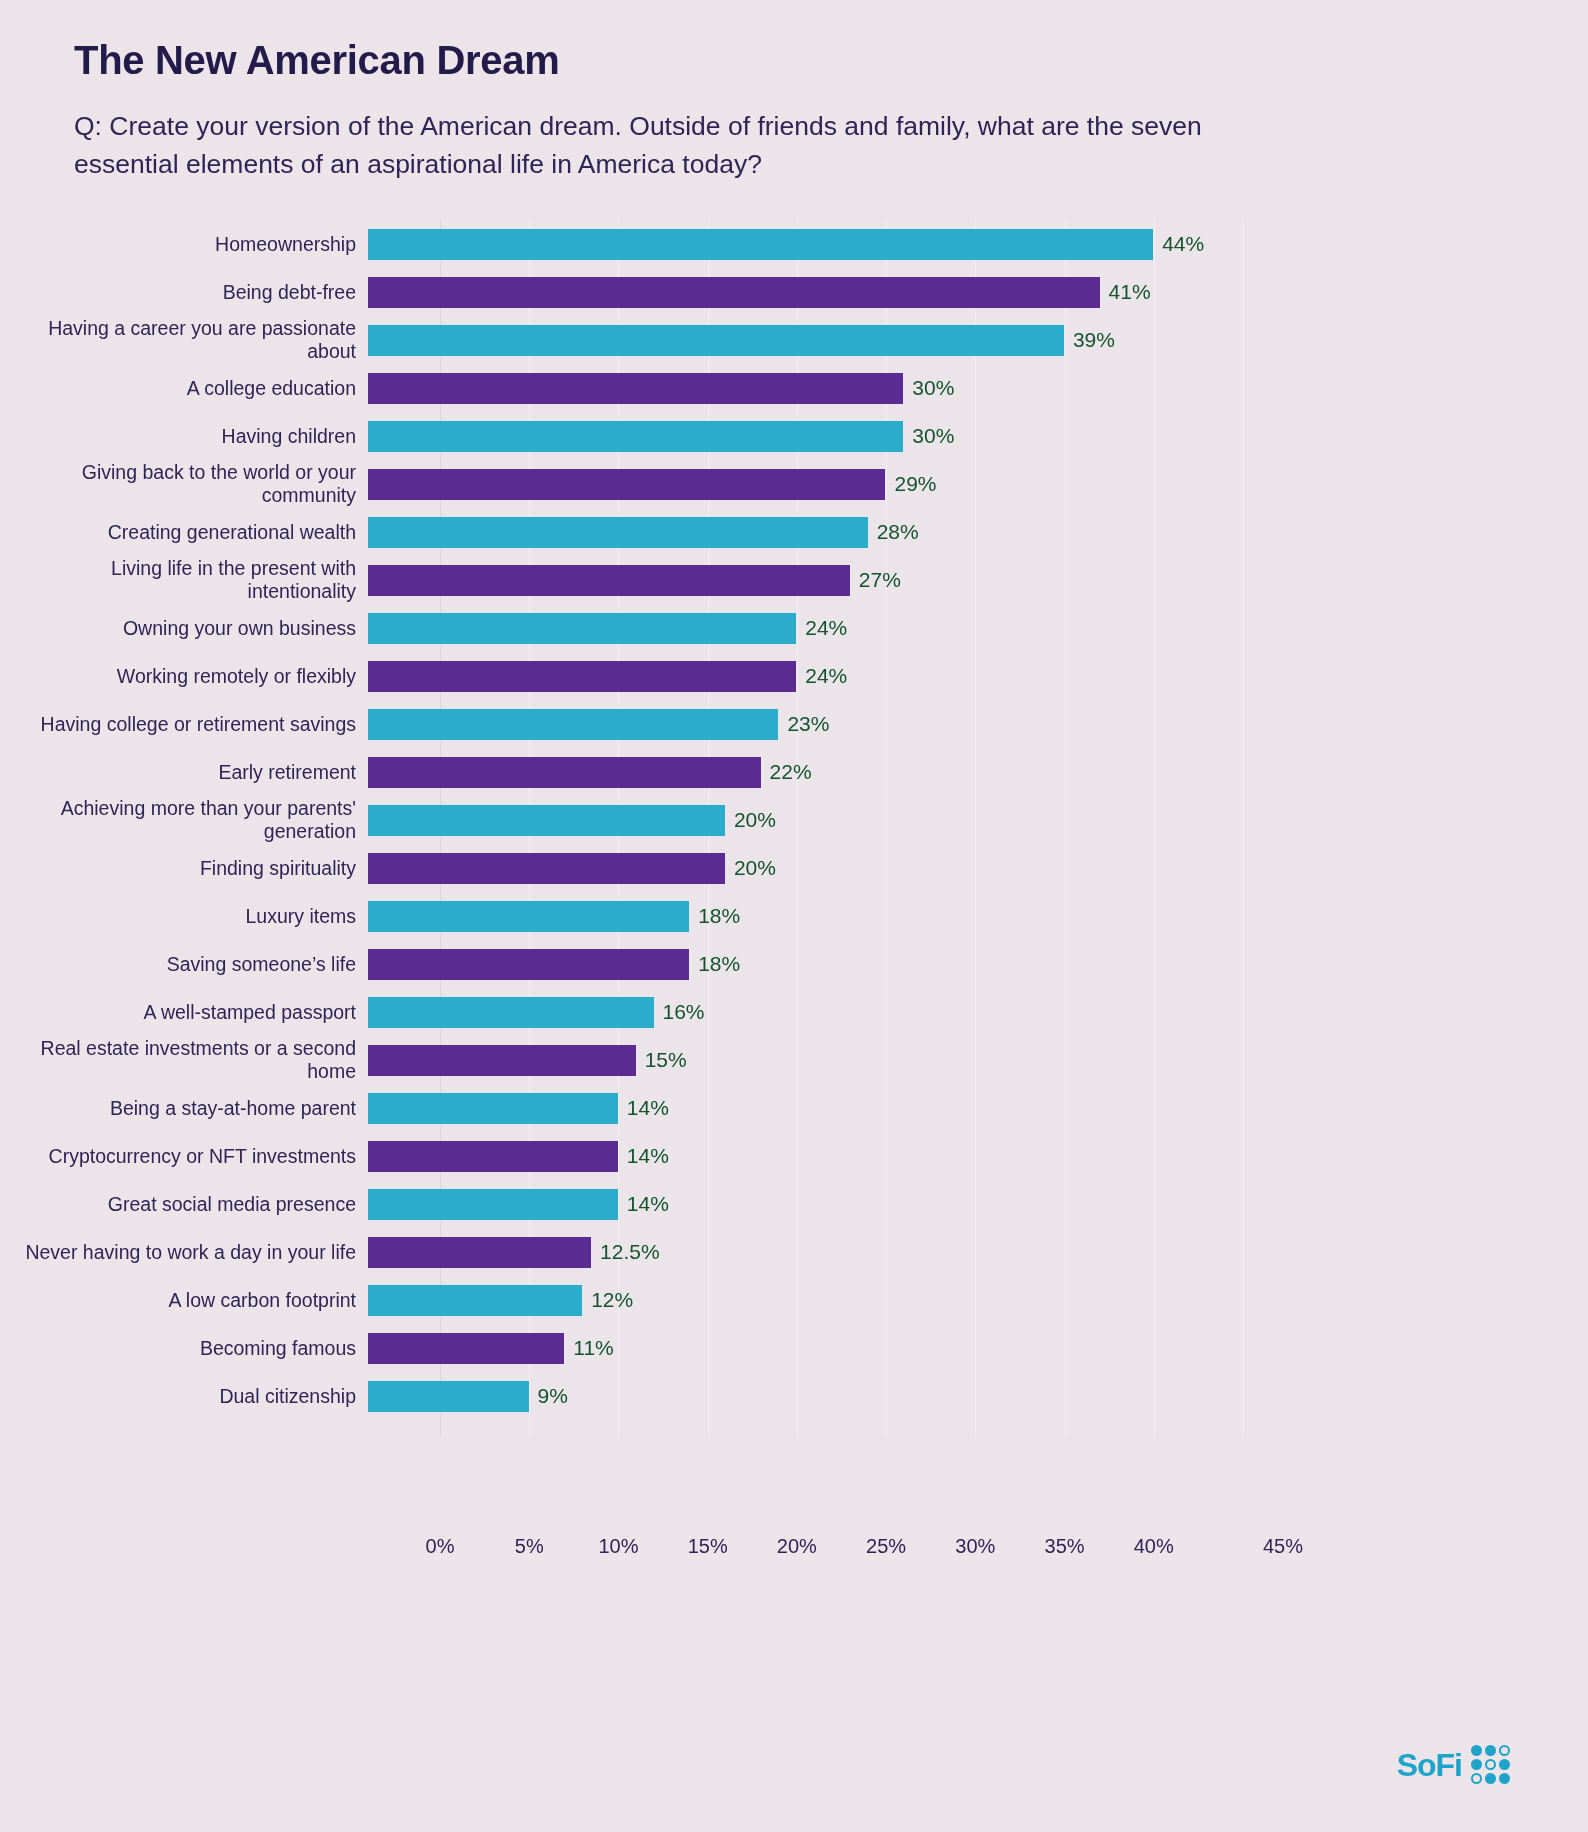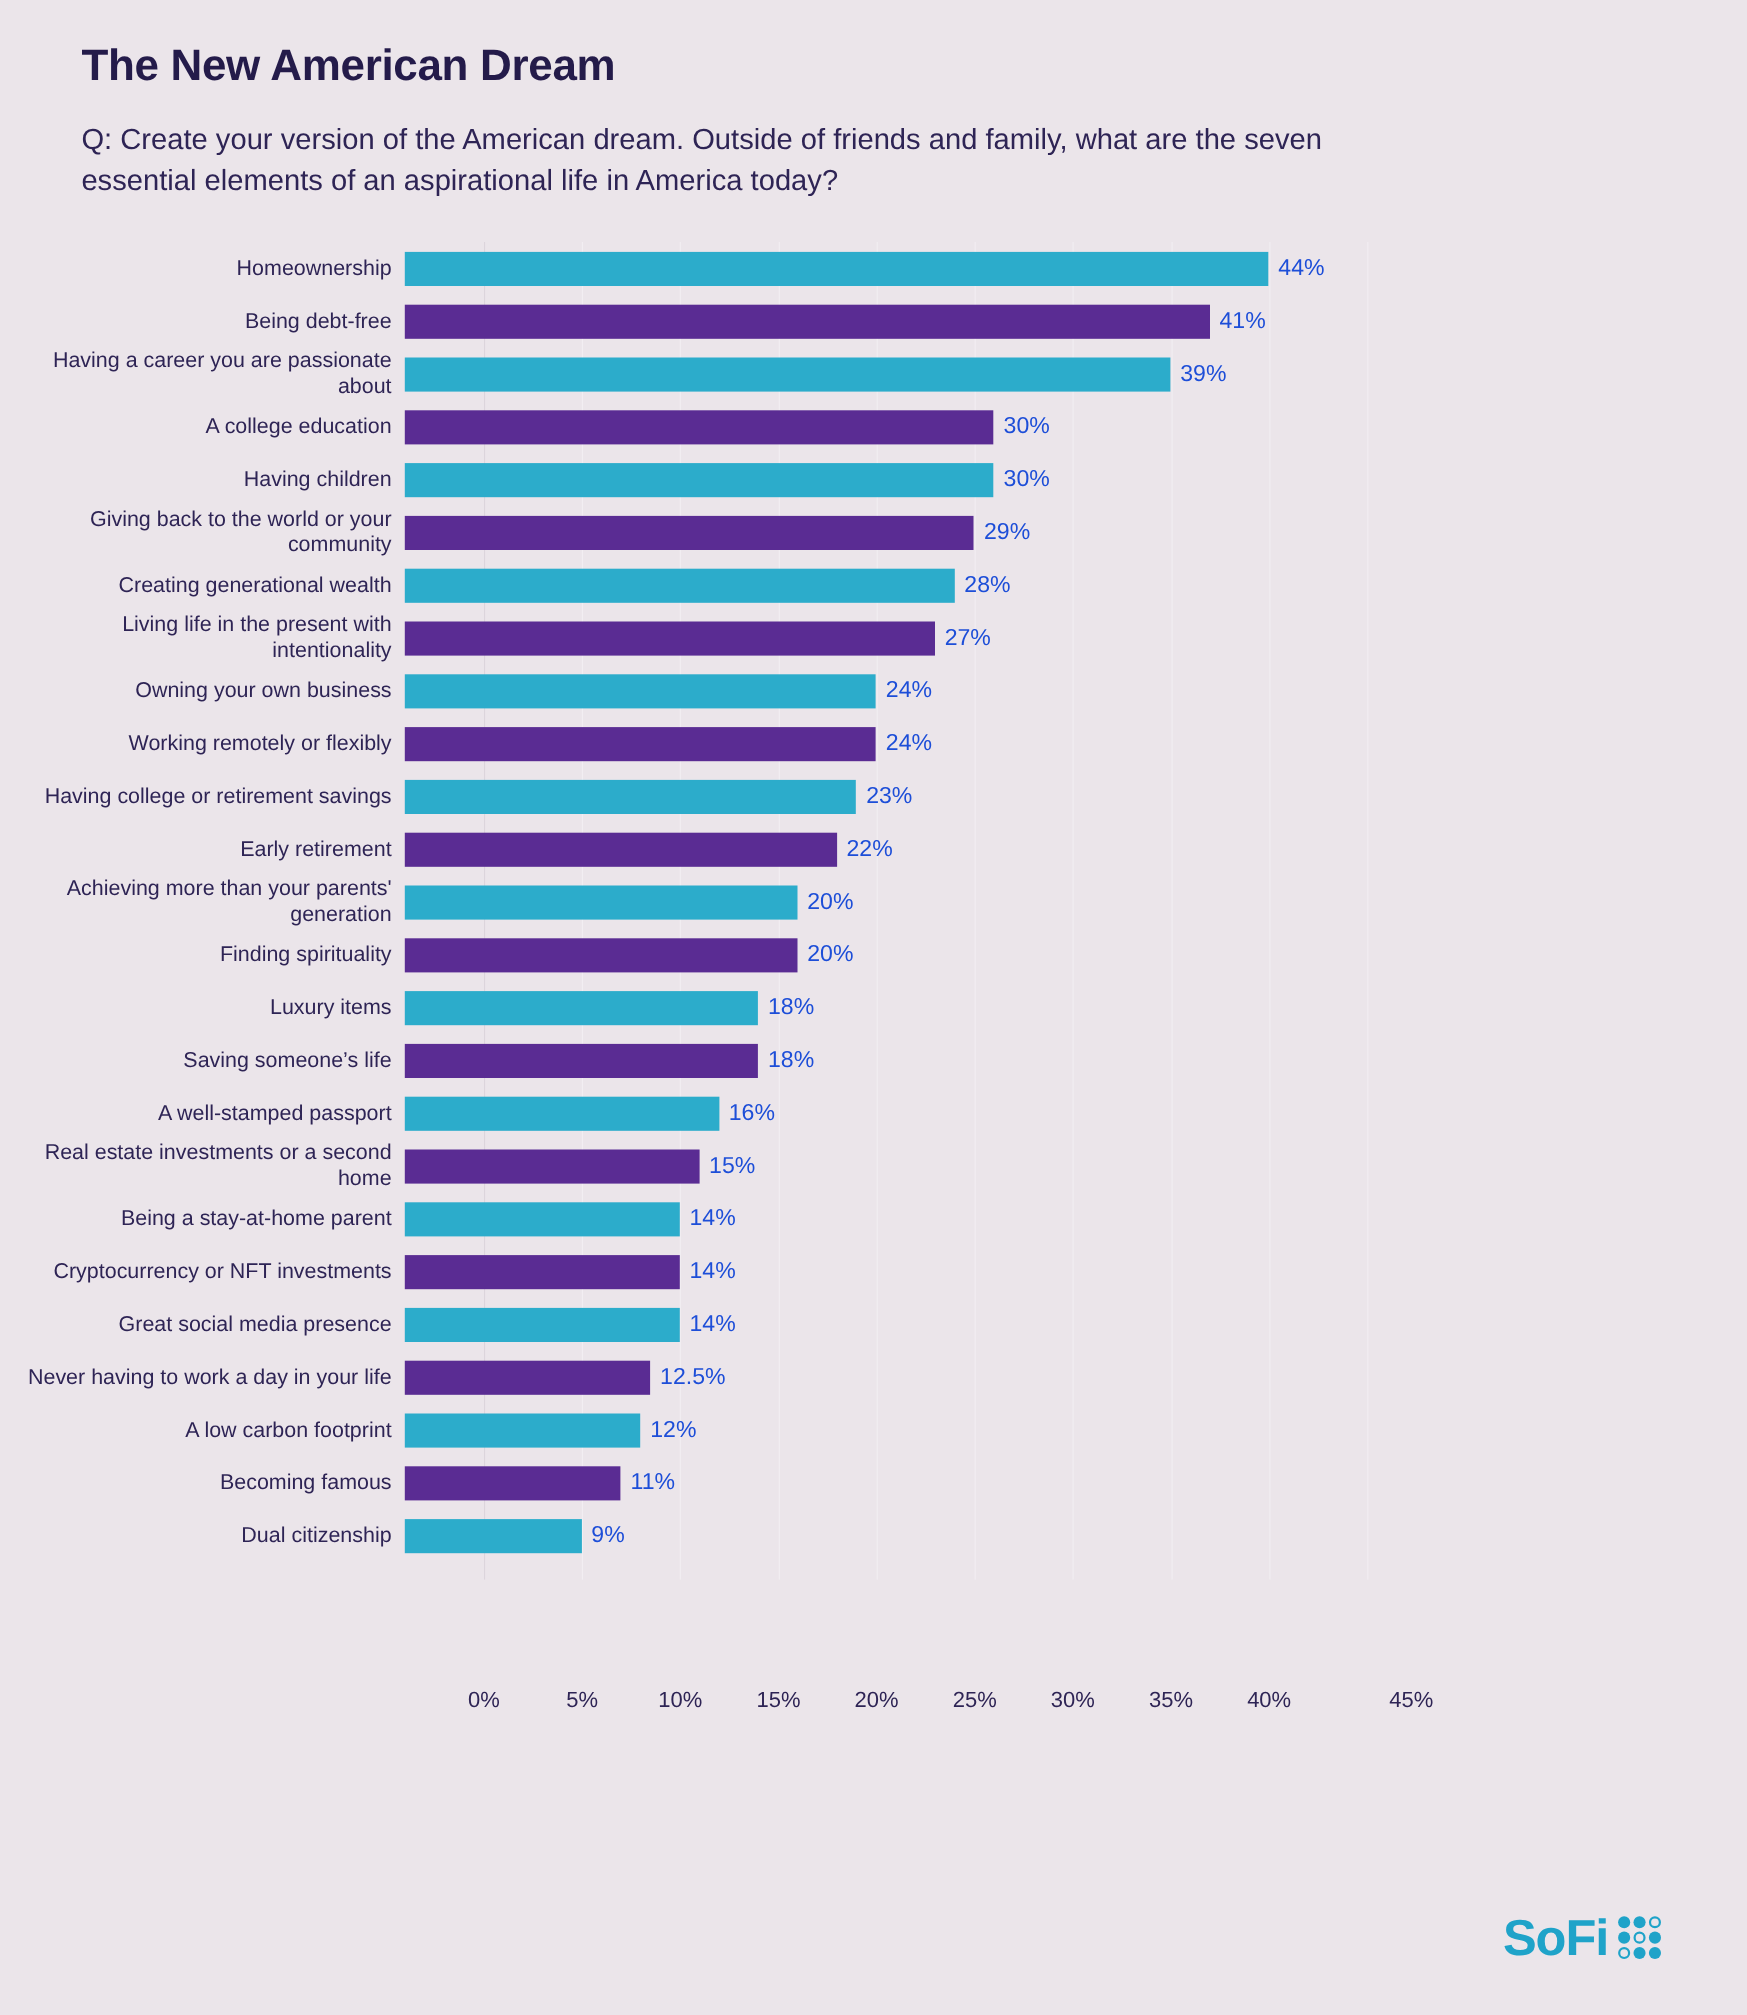--- a/index.html
+++ b/index.html
@@ -85,21 +85,21 @@
   }
   .bar {
     height: 31px;
     border-radius: 0;
     flex: 0 0 auto;
   }
   .bar.teal  { background: #2CACCB; }
   .bar.purple{ background: #5A2C93; }
   .bar-value {
     font-size: 21px;
-    color: #1d4ed8;
+    color: #14532d;
     margin-left: 9px;
     white-space: nowrap;
   }
 
   
   .gridlines {
     position: absolute;
     left: 440px;
     top: 0;
     bottom: 0;
@@ -135,21 +135,21 @@
   
   .logo {
     position: absolute;
     right: 78px;
     bottom: 48px;
     display: flex;
     align-items: center;
     gap: 9px;
   }
   .logo-word {
-    font-size: 46px;
+    font-size: 32px;
     font-weight: 700;
     color: #1FA3C9;
     letter-spacing: -1px;
     line-height: 1;
   }
   .logo-dots {
     display: grid;
     grid-template-columns: repeat(3, 11px);
     grid-template-rows: repeat(3, 11px);
     gap: 3px;

